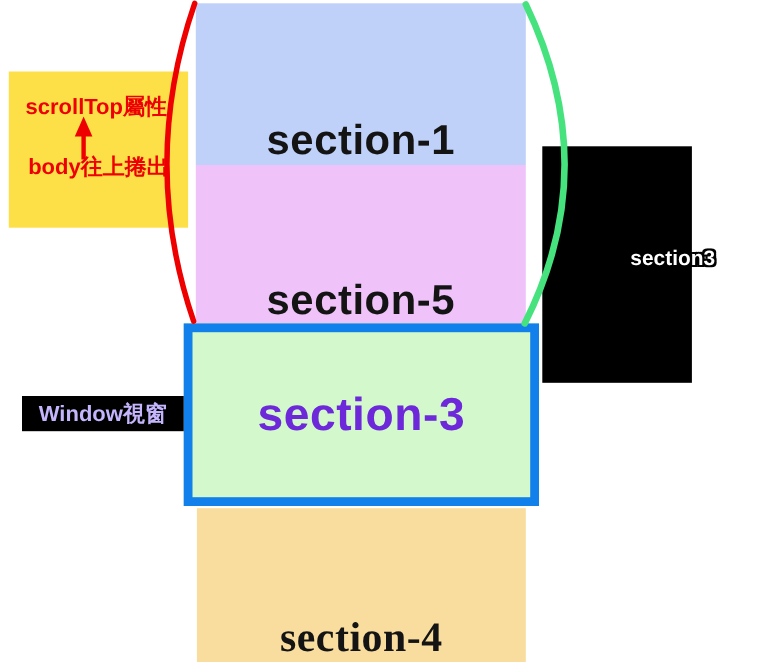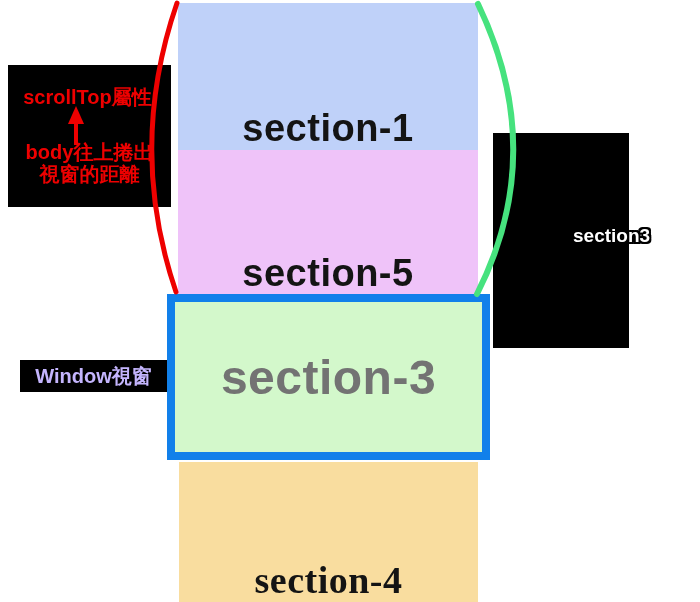--- a/index.html
+++ b/index.html
@@ -18,26 +18,26 @@
     letter-spacing:0.5px;
   }
   .sec1{left:178px;top:3px;width:300px;height:147px;}
   .sec2{left:178px;top:150px;width:300px;height:145px;}
   .sec4{left:179px;top:462px;width:299px;height:140px;}
   .window-box{
     left:167px;top:294px;width:323px;height:166px;
     box-sizing:border-box;
     border:8px solid #1180ea;
     display:flex;align-items:center;justify-content:center;
-    color:#737373;font-size:48px;font-weight:700;
+    color:#6d28d9;font-size:42px;font-weight:700;
     letter-spacing:0.5px;
   }
   .left-note{
     left:8px;top:65px;width:163px;height:142px;
-    background:#000000;
+    background:#fde047;
     text-align:center;
   }
   .left-note .title{
     position:absolute;left:0;right:4px;top:19px;
     font-size:20px;font-weight:700;white-space:nowrap;
   }
   .left-note .desc{
     position:absolute;left:0;right:0;top:76px;
     font-size:20px;font-weight:700;line-height:22px;white-space:nowrap;
   }
@@ -84,21 +84,20 @@
   </div>
 
   <div class="abs section sec4" style="background-color: rgb(249, 221, 159); font-family: Liberation Serif, serif;">
     <span>section-4</span>
   </div>
 
   <div class="abs left-note">
     <div class="title" style="color: rgb(238, 0, 0);">scrollTop屬性</div>
     <div class="desc" style="color: rgb(238, 0, 0);">
       <div>body往上捲出</div>
-      <div>視窗的距離</div>
     </div>
   </div>
 
   <div class="abs right-note">
     <span class="right-label">section3</span>
   </div>
 
   <div class="abs window-label">
     <span style="color: #c4b5fd;">Window視窗</span>
   </div>

